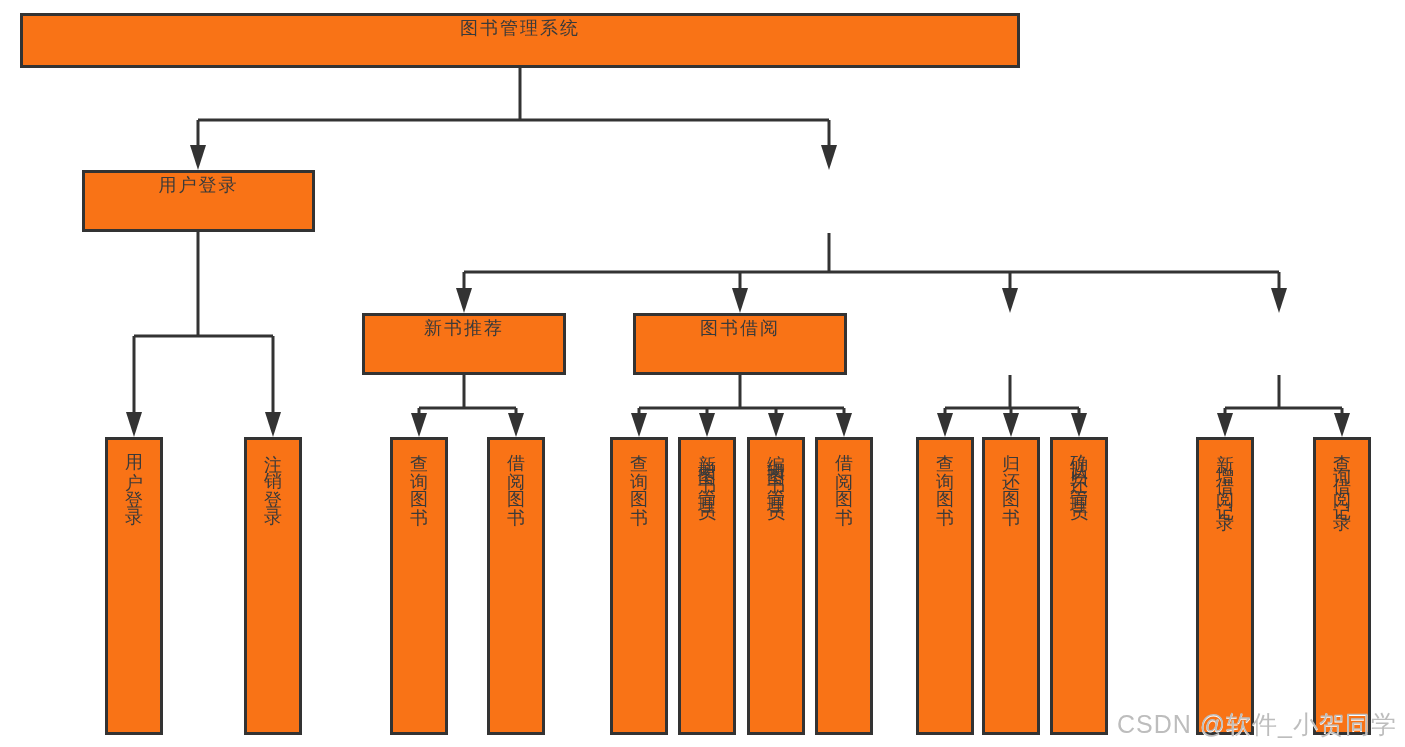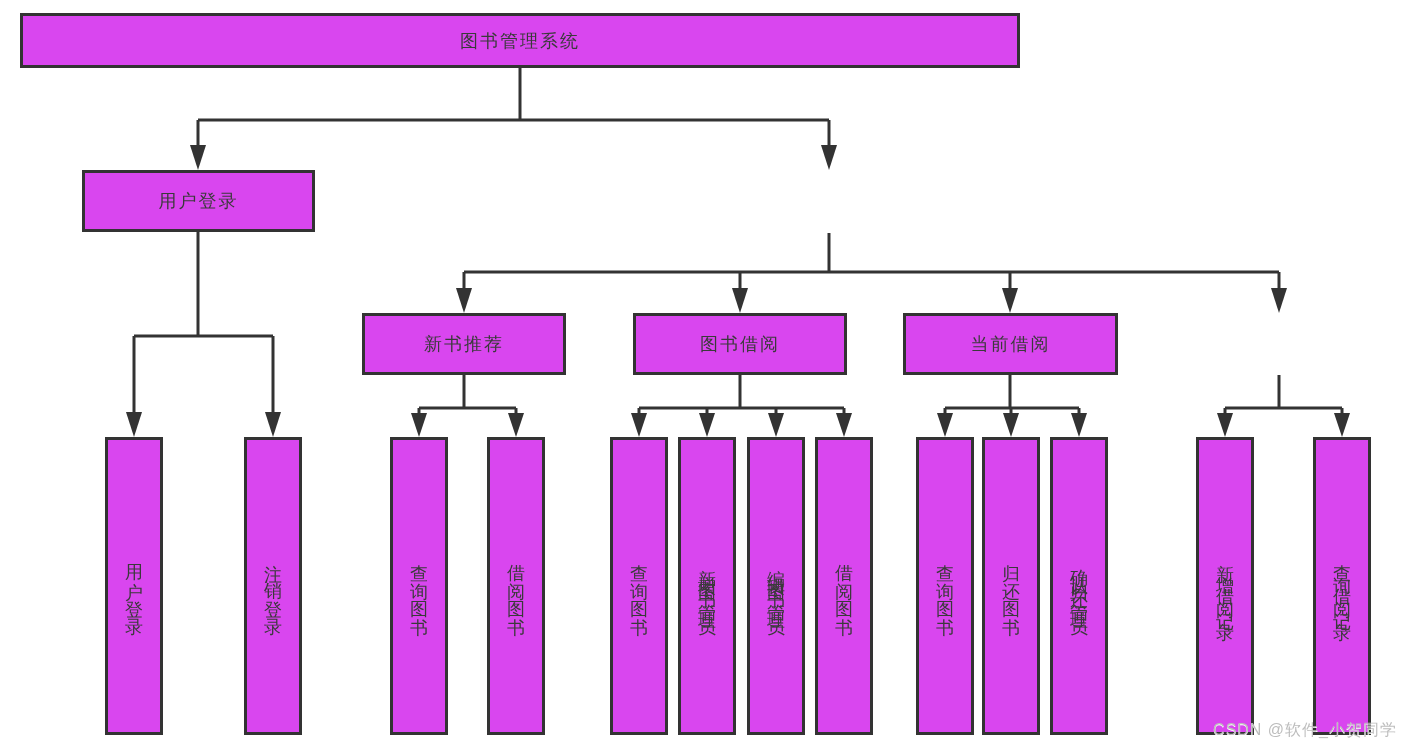--- a/index.html
+++ b/index.html
@@ -14,23 +14,22 @@
   }
   .connectors {
     position: absolute;
     left: 0; top: 0;
     pointer-events: none;
   }
   .box {
     position: absolute;
     box-sizing: border-box;
     border: 3px solid #333333;
-    background: #d946ef;
+    background: #f97316;
     display: flex;
-    align-items: center;
     justify-content: center;
   }
   .hlabel {
     font-size: 18px;
     letter-spacing: 2px;
     color: #3a3a3a;
     white-space: nowrap;
   }
   .vlabel {
     writing-mode: vertical-rl;
@@ -39,21 +38,21 @@
     color: #3a3a3a;
     line-height: 1;
   }
   .v4 { letter-spacing: 18px; }
   .v6 { letter-spacing: 12px; }
   .v9 { letter-spacing: 7px;  }
   .watermark {
     position: absolute;
     right: 8px;
     bottom: 6px;
-    font-size: 16px;
+    font-size: 25px;
     color: #bdbdbd;
     letter-spacing: 1px;
     white-space: nowrap;
     text-shadow: 0 1px 0 #ffffff;
     z-index: 5;
   }
 </style>
 </head>
 <body>
 
@@ -128,23 +127,20 @@
   <div class="box" style="left:82px; top:170px; width:233px; height:62px">
     <span class="hlabel">用户登录</span>
   </div>
 
   <div class="box" style="left:633px; top:313px; width:214px; height:62px">
     <span class="hlabel">图书借阅</span>
   </div>
   <div class="box" style="left:362px; top:313px; width:204px; height:62px">
     <span class="hlabel">新书推荐</span>
   </div>
-  <div class="box" style="left:903px; top:313px; width:215px; height:62px">
-    <span class="hlabel">当前借阅</span>
-  </div>
 
   <div class="box" style="left:105px; top:437px; width:58px; height:298px">
     <span class="vlabel v4">用户登录</span>
   </div>
   <div class="box" style="left:244px; top:437px; width:58px; height:298px">
     <span class="vlabel v4">注销登录</span>
   </div>
 
   <div class="box" style="left:390px; top:437px; width:58px; height:298px">
     <span class="vlabel v4">查询图书</span>

